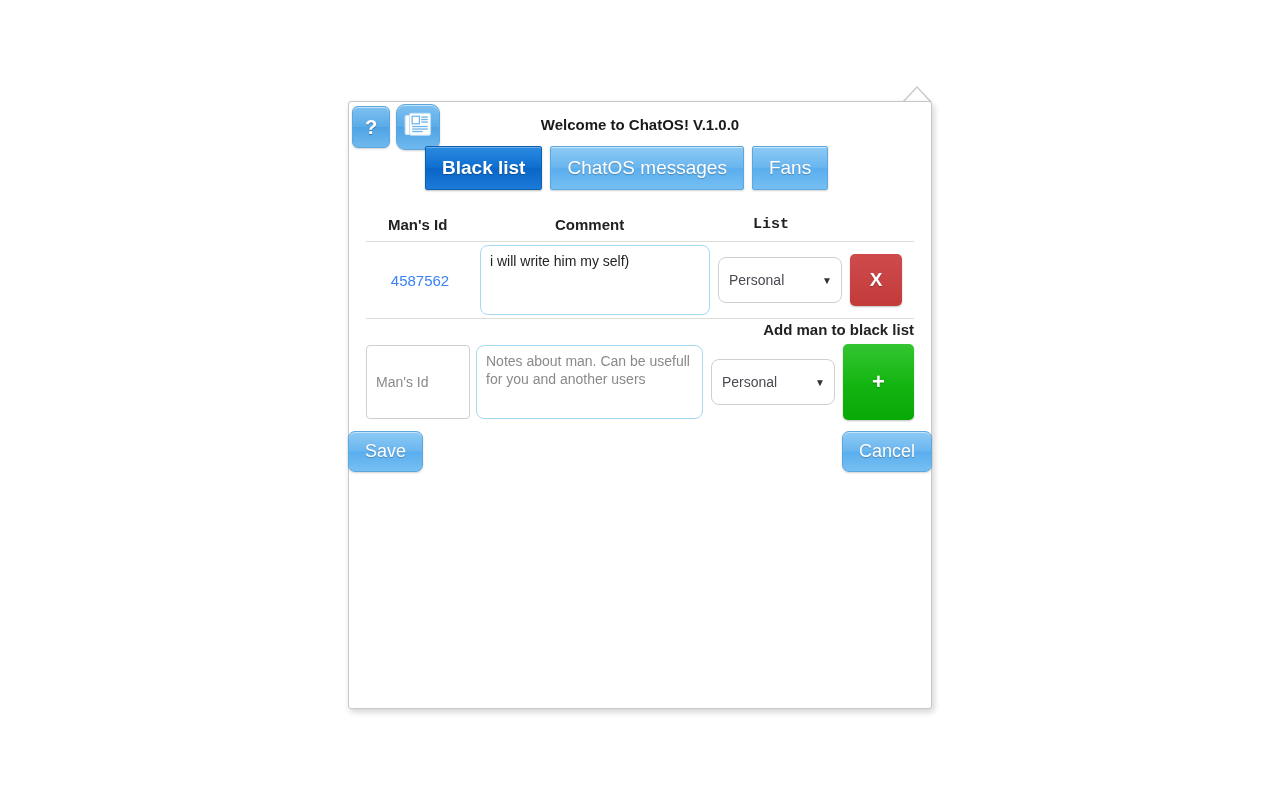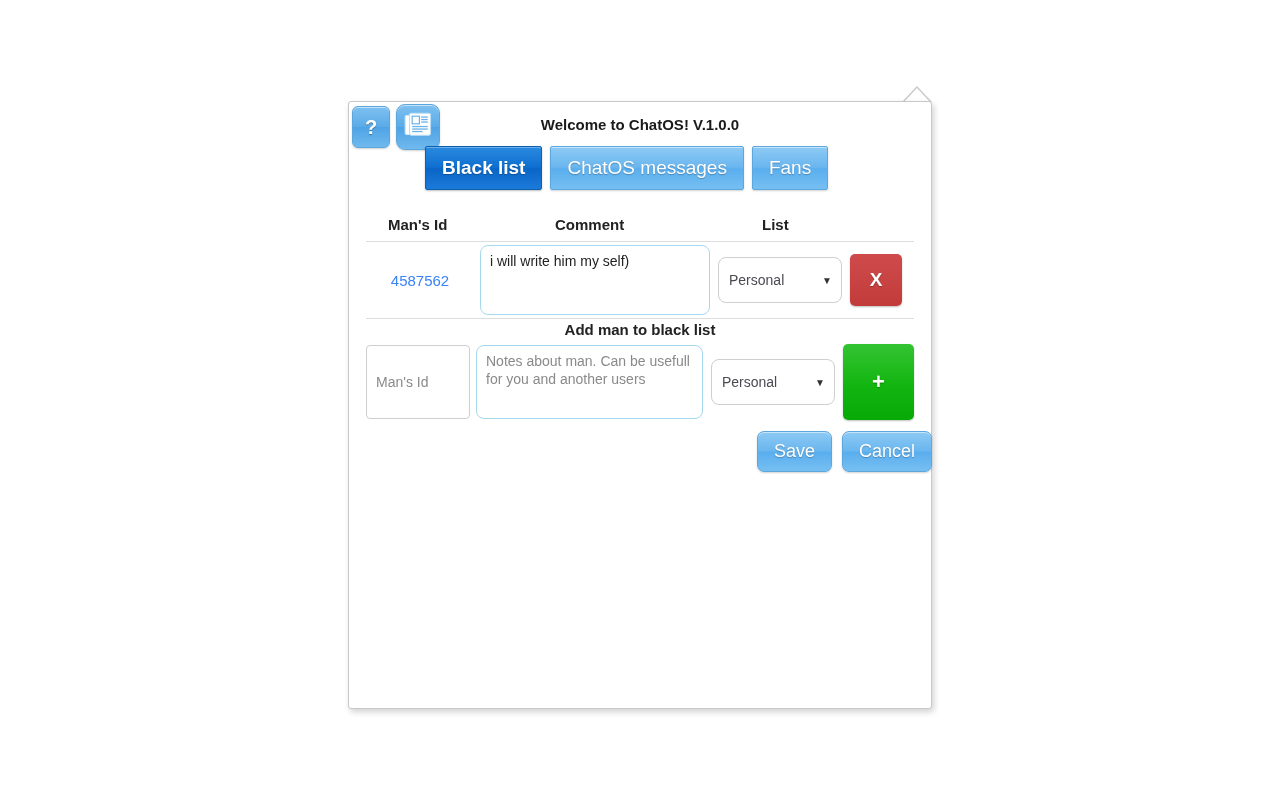--- a/index.html
+++ b/index.html
@@ -107,21 +107,21 @@
     position: absolute;
     left: 366px; top: 216px;
     width: 548px;
     height: 24px;
     font-size: 15px;
     font-weight: bold;
     color: #222222;
   }
   .col-headers .h-id { position: absolute; left: 22px; top: 0; }
   .col-headers .h-comment { position: absolute; left: 189px; top: 0; }
-  .col-headers .h-list { position: absolute; left: 396px; top: 0; }
+  .col-headers .h-list { position: absolute; left: 387px; top: 0; font-family: Liberation Mono, monospace; }
 
   .rule {
     position: absolute;
     left: 366px;
     width: 548px;
     height: 1px;
     background: #dddddd;
   }
   #rule-1 { top: 241px; }
   #rule-2 { top: 318px; }
@@ -219,33 +219,33 @@
     width: 72px; height: 76px;
     border-radius: 5px;
     background: linear-gradient(to bottom, #34c432 0%, #12b510 55%, #06a906 100%);
     font-size: 22px;
   }
 
   .section-title {
     position: absolute;
     left: 366px; top: 321px;
     width: 548px;
-    text-align: center;
+    text-align: right;
     font-size: 15px;
     font-weight: bold;
     color: #222222;
   }
 
   
   .footer-btns {
     position: absolute;
     left: 348px; top: 431px;
     width: 584px;
     display: flex;
-    justify-content: flex-end;
+    justify-content: space-between;
     gap: 10px;
   }
   .pill-btn {
     height: 41px;
     padding: 0 16px;
     border-radius: 7px;
     border: 1px solid #5ba7de;
     background: linear-gradient(to bottom, #8dcaf4 0%, #6ab6ef 48%, #5aaeee 52%, #76bff2 100%);
     box-shadow: inset 0 1px 0 rgba(255,255,255,0.5), 0 1px 2px rgba(0,0,0,0.18);
     color: #ffffff;

